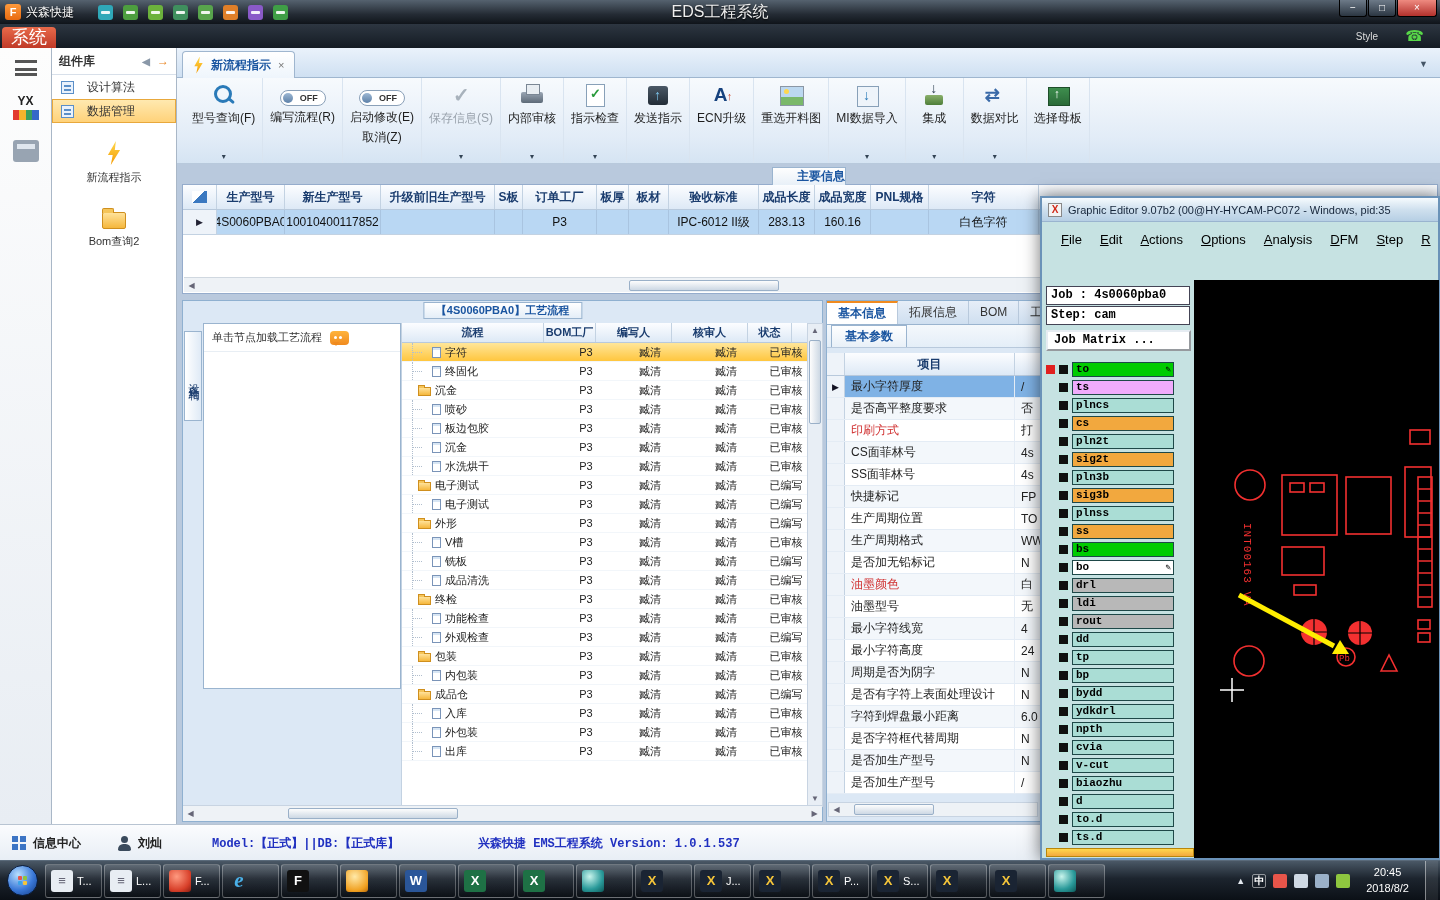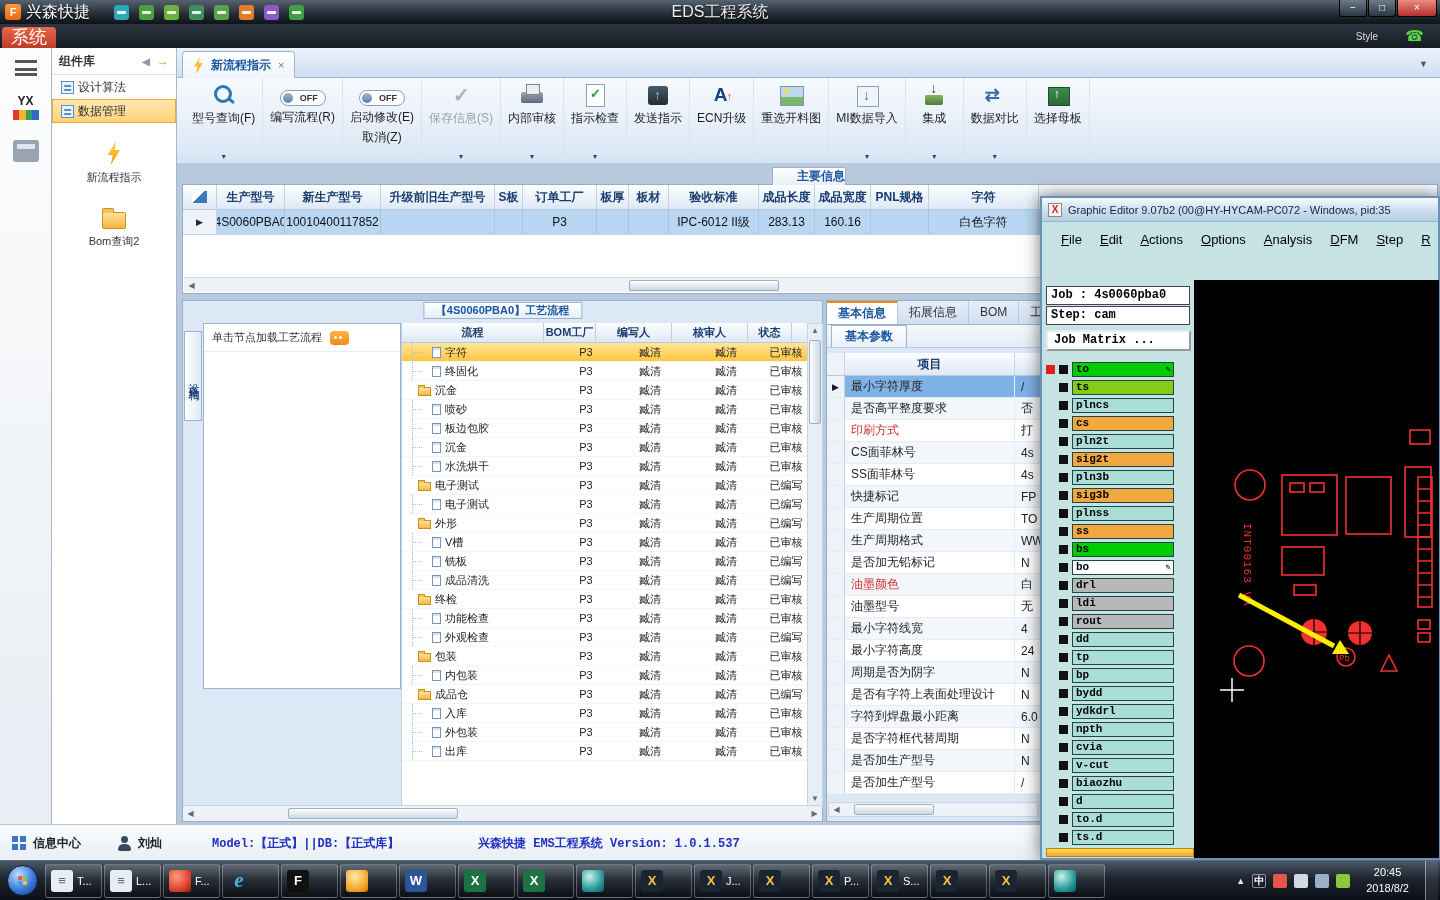--- a/index.html
+++ b/index.html
@@ -2,21 +2,21 @@
 <html><head>
 <meta charset="utf-8">
 <style>
   *{box-sizing:border-box;margin:0;padding:0}
   body{font-family:"Liberation Sans",sans-serif}
   .screen{position:relative;width:1440px;height:900px;overflow:hidden;background:#b9c9dd}
 
   
   .titlebar{position:absolute;left:0;top:0;width:100%;height:24px;background:linear-gradient(#55626f,#242b34 60%,#0f141a);display:flex;align-items:center;color:#fff;z-index:10}
   .app-logo{width:16px;height:16px;margin:0 5px;background:linear-gradient(#ff9a3c,#e86a10);border-radius:3px;color:#fff;font-weight:bold;font-size:11px;text-align:center;line-height:16px;flex:none}
-  .app-name{font-size:16px;margin-right:24px;text-shadow:0 1px 2px #000;white-space:nowrap}
+  .app-name{font-size:12px;margin-right:24px;text-shadow:0 1px 2px #000;white-space:nowrap}
   .qicons{display:flex;align-items:center;gap:10px}
   .qic{width:15px;height:15px;border-radius:3px;position:relative}
   .qic::after{content:"";position:absolute;left:3px;top:6px;width:9px;height:3px;background:rgba(255,255,255,.9);border-radius:1px}
   .q1{background:#2fa8b8}.q2{background:#4d9e3f}.q3{background:#6cb23c}.q4{background:#3f8f5e}
   .q5{background:#58a44c}.q6{background:#e07f28}.q7{background:#8a5ac8}.q8{background:#3f9e46}
   .win-title{position:absolute;left:0;right:0;text-align:center;font-size:16px;color:#eee;text-shadow:0 1px 2px #000;pointer-events:none}
   .win-controls{position:absolute;right:3px;top:0;display:flex;z-index:2}
   .wc{width:28px;height:17px;font-size:10px;color:#fff;text-align:center;line-height:16px;border:1px solid #000;border-top:none;background:linear-gradient(#6d7a88,#2b3642);border-radius:0 0 3px 3px;margin-left:1px}
   .wc.close{background:linear-gradient(#ee8a80,#b3312c);width:40px}
   .ghost{position:absolute;background:rgba(255,255,255,.07);border:1px solid rgba(255,255,255,.14);border-radius:4px}
@@ -36,21 +36,21 @@
   .yx-blocks{width:26px;height:10px;margin:2px auto 0;background:linear-gradient(90deg,#e23a2e 25%,#f5b42c 25% 50%,#3a9e5e 50% 75%,#3568c8 75%)}
   .calc-ic{width:26px;height:22px;margin:20px auto 0;background:#98a4b2;border-radius:3px;position:relative}
   .calc-ic::after{content:"";position:absolute;left:4px;top:4px;width:18px;height:5px;background:#dfe6ee}
 
   
   .library{position:absolute;left:52px;top:48px;width:125px;height:776px;background:#fff;border-right:1px solid #a9b7c7}
   .lib-head{height:27px;display:flex;align-items:center;border-bottom:1px solid #d8e0ea;padding:0 7px;font-size:12px;font-weight:bold;color:#333}
   .lib-head .sp{flex:1}
   .lib-arrow{font-size:10px;color:#8a98a8;margin-left:7px}
   .lib-arrow.fw{color:#e8821e;font-weight:bold;font-size:12px}
-  .lib-item{height:24px;display:flex;align-items:center;gap:4px;padding:0 8px;font-size:12px;color:#333;border:1px solid transparent}
+  .lib-item{height:24px;display:flex;align-items:center;gap:13px;padding:0 8px;font-size:12px;color:#333;border:1px solid transparent}
   .lib-item.selected{background:linear-gradient(#ffe9b0,#ffd27a);border:1px solid #e8a83c}
   .lib-doc-ic{width:13px;height:13px;background:#eaf2fc;border:1px solid #5b8fc8;position:relative;flex:none}
   .lib-doc-ic::after{content:"";position:absolute;left:2px;top:3px;width:7px;height:2px;background:#5b8fc8;box-shadow:0 4px #5b8fc8}
   .lib-tools{margin-top:18px;display:flex;flex-direction:column;align-items:center;gap:22px}
   .lib-tool{display:flex;flex-direction:column;align-items:center;gap:5px;font-size:11px;color:#333}
   .bolt{width:16px;height:24px;background:linear-gradient(#ffd84d,#f49a00);clip-path:polygon(62% 0,12% 58%,42% 58%,30% 100%,88% 38%,55% 38%)}
   .folder-big{width:24px;height:17px;background:linear-gradient(#ffe29a,#f5b73c);border:1px solid #cf8f1e;border-radius:2px;position:relative;margin-top:5px}
   .folder-big::before{content:"";position:absolute;left:-1px;top:-5px;width:10px;height:4px;background:#f5c55a;border:1px solid #cf8f1e;border-bottom:none;border-radius:2px 2px 0 0}
 
   
@@ -174,21 +174,21 @@
   .ge-step{top:108px}
   .ge-matrix{position:absolute;left:4px;top:132px;width:145px;height:21px;background:#fff;border:2px outset #e6ecf2;font-family:"Liberation Mono",monospace;font-size:12px;font-weight:bold;line-height:16px;padding-left:6px}
   .ge-layers{position:absolute;left:4px;top:162px;width:148px}
   .glayer{display:flex;align-items:center;gap:3px;height:18px}
   .gsel{width:9px;height:9px;flex:none}
   .gsel.sel{background:#e02020}
   .gchk{width:11px;height:11px;background:#101010;border:1px solid #bfe8e0;flex:none}
   .gname{width:102px;height:15px;border:1px solid #1e4848;font-family:"Liberation Mono",monospace;font-size:11px;font-weight:bold;color:#000;padding-left:3px;display:flex;align-items:center}
   .gname i{margin-left:auto;font-style:normal;font-size:9px;padding-right:2px}
   .gname i:empty{display:none}
-  .c-green{background:#00cc00}.c-dteal{background:#84cc16}.c-lteal{background:#aaddd5}
+  .c-green{background:#00cc00}.c-dteal{background:#f0abfc}.c-lteal{background:#aaddd5}
   .c-orange{background:#f2a83e}.c-white{background:#fff}.c-gray{background:#b8b8b8}
   .ge-bottom{position:absolute;left:4px;top:650px;width:148px;height:9px;background:linear-gradient(#ffd84d,#f2a83e);border:1px solid #b8860b}
   .ge-canvas{position:absolute;left:152px;top:82px;width:245px;height:578px;background:#000}
   .ge-canvas svg{position:absolute;left:0;top:0}
 
   
   .statusbar{position:absolute;left:0;top:824px;width:100%;height:36px;background:linear-gradient(#fbfcfe,#e8eef5);border-top:1px solid #b8c4d2;z-index:5}
   .sb-item{position:absolute;top:0;height:36px;display:flex;align-items:center;gap:7px;font-size:12px;color:#222}
   .grid-ic{width:6px;height:6px;background:#3b74c4;box-shadow:8px 0 #3b74c4,0 8px #3b74c4,8px 8px #3b74c4;margin:-8px 8px 0 0}
   .person-ic{width:13px;height:15px;position:relative;flex:none}

